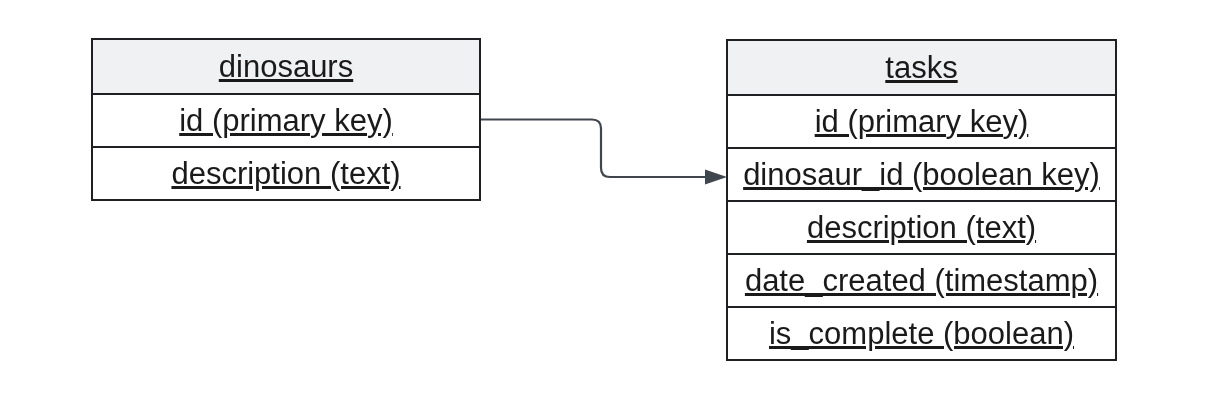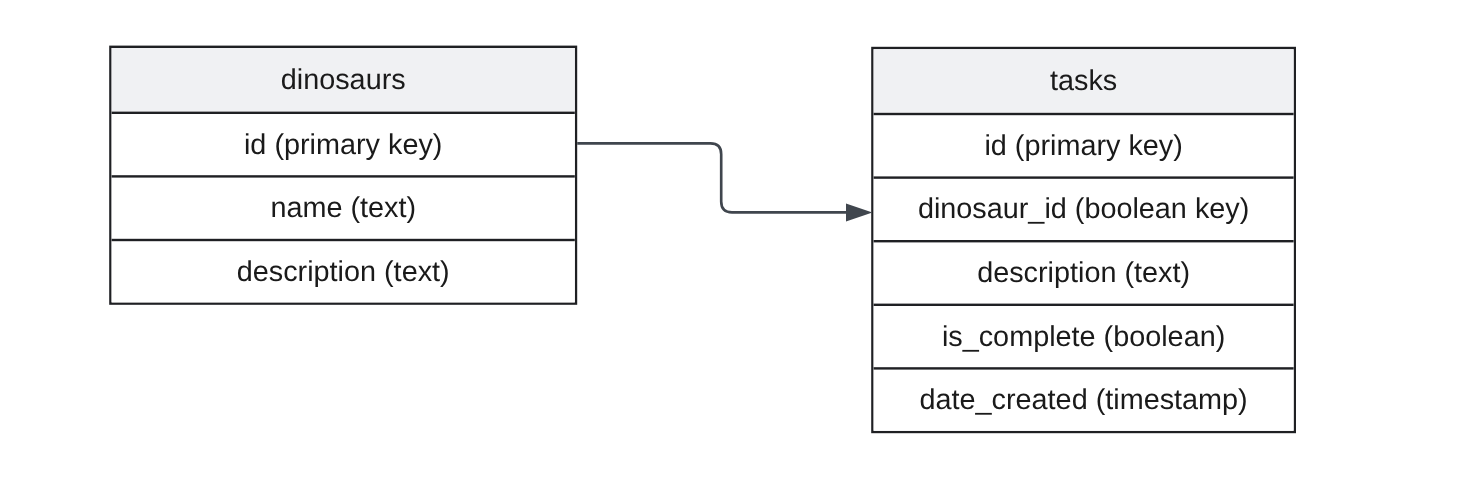--- a/index.html
+++ b/index.html
@@ -27,78 +27,76 @@
   .entity-table {
     position: absolute;
     border: 2px solid var(--border);
     background: var(--row-fill);
   }
   .entity-table .row {
     height: 53px;
     display: flex;
     align-items: center;
     justify-content: center;
-    font-size: 24px;
+    font-size: 31px;
     color: var(--text);
     background: var(--row-fill);
     white-space: nowrap;
+    text-decoration: underline;
   }
   .entity-table .row + .row,
   .entity-table .rows .row:first-child {
     border-top: 2px solid var(--border);
   }
   .entity-table .row.header {
     background: var(--header-fill);
     border-top: none;
   }
   #table-dinosaurs { left: 91px;  top: 38px; width: 390px; }
-  #table-tasks     { left: 726px; top: 39px; width: 354px; }
+  #table-tasks     { left: 726px; top: 39px; width: 391px; }
   .connector-layer {
     position: absolute;
     left: 0; top: 0;
     width: 1226px; height: 413px;
   }
 </style>
 </head>
 <body>
 
 <div class="canvas">
 
   <div id="table-dinosaurs" class="entity-table">
     <div class="row header">dinosaurs</div>
     <div class="rows">
         <div class="row">
           <span>id (primary key)</span>
-        </div>
-        <div class="row">
-          <span>name (text)</span>
         </div>
         <div class="row">
           <span>description (text)</span>
         </div>
       </div>
   </div>
 
   <div id="table-tasks" class="entity-table">
     <div class="row header">tasks</div>
     <div class="rows">
         <div class="row">
           <span>id (primary key)</span>
         </div>
         <div class="row">
           <span>dinosaur_id (boolean key)</span>
         </div>
         <div class="row">
           <span>description (text)</span>
         </div>
         <div class="row">
-          <span>is_complete (boolean)</span>
+          <span>date_created (timestamp)</span>
         </div>
         <div class="row">
-          <span>date_created (timestamp)</span>
+          <span>is_complete (boolean)</span>
         </div>
       </div>
   </div>
 
   <svg class="connector-layer" width="1226" height="413" viewBox="0 0 1226 413">
     <g>
       <path d="M 481 119.5 H 592 Q 601 119.5 601 128.5 V 168 Q 601 177 610 177 H 705" fill="none" stroke-width="2.2" stroke-linejoin="round" stroke="#40464e"></path>
       <polygon points="705,169.5 727,177 705,184.5" fill="#40464e"></polygon>
     </g>
   </svg>

